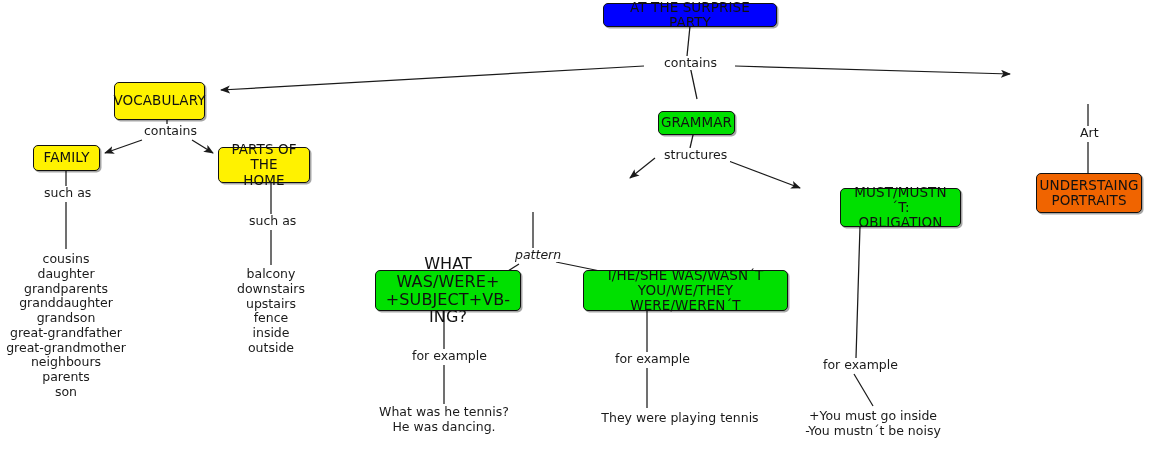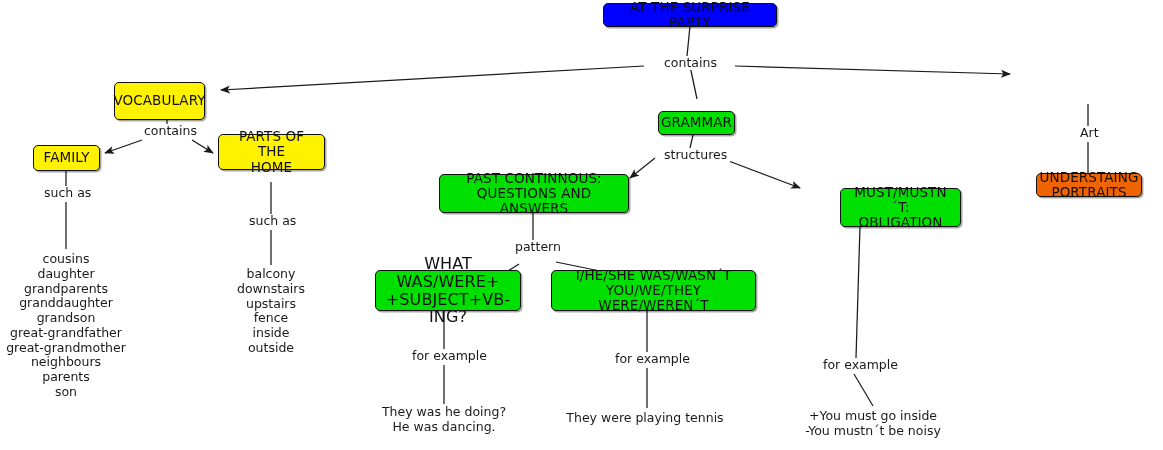--- a/index.html
+++ b/index.html
@@ -129,52 +129,50 @@
       <path d="M1088,142 L1088,173"></path>
     </g>
   </svg>
 
   <div class="node blue" style="left:603px; top:3px; width:174px; height:24px; font-size:13.5px;">AT THE SURPRISE PARTY</div>
 
   <div class="node yellow" style="left:114px; top:82px; width:91px; height:38px; font-size:13.5px;">VOCABULARY</div>
 
   <div class="node yellow" style="left:33px; top:145px; width:67px; height:26px; font-size:13.5px;">FAMILY</div>
 
-  <div class="node yellow" style="left:218px; top:134px; width:107px; height:36px; font-size:13.5px;">PARTS OF THE
+  <div class="node yellow" style="left:218px; top:147px; width:92px; height:36px; font-size:13.5px;">PARTS OF THE
 HOME</div>
 
   <div class="node green" style="left:658px; top:99px; width:77px; height:24px; font-size:13.5px;margin-top:12px;">GRAMMAR</div>
 
-  <div class="node green" style="left:439px; top:174px; width:190px; height:39px; font-size:13.5px;">PAST CONTINNOUS:
-QUESTIONS AND ANSWERS</div>
 
   <div class="node green" style="left:800px; top:188px; width:121px; height:39px; font-size:13.5px;margin-left:40px;">MUST/MUSTN´T:
 OBLIGATION</div>
 
   <div class="node green" style="left:375px; top:270px; width:146px; height:41px; font-size:16px;">WHAT WAS/WERE+
 +SUBJECT+VB-ING?</div>
 
-  <div class="node green" style="left:551px; top:270px; width:205px; height:41px; font-size:13.5px;">I/HE/SHE WAS/WASN´T
+  <div class="node green" style="left:583px; top:270px; width:205px; height:41px; font-size:13.5px;">I/HE/SHE WAS/WASN´T
 YOU/WE/THEY WERE/WEREN´T</div>
 
 
-  <div class="node orange" style="left:1036px; top:173px; width:106px; height:24px; font-size:13.5px;">UNDERSTAING
+  <div class="node orange" style="left:1036px; top:173px; width:106px; height:40px; font-size:13.5px;">UNDERSTAING
 PORTRAITS</div>
 
   <div class="link-label" style="left:661px; top:56px;">contains</div>
 
   <div class="link-label" style="left:141px; top:124px;">contains</div>
 
   <div class="link-label" style="left:41px; top:186px;">such as</div>
 
   <div class="link-label" style="left:246px; top:214px;">such as</div>
 
   <div class="link-label" style="left:661px; top:148px;">structures</div>
 
-  <div class="link-label" style="left:512px; top:240px;">pattern</div>
+  <div class="link-label" style="left:512px; top:248px;font-style:italic;">pattern</div>
 
   <div class="link-label" style="left:409px; top:349px;">for example</div>
 
   <div class="link-label" style="left:612px; top:352px;">for example</div>
 
   <div class="link-label" style="left:820px; top:358px;">for example</div>
 
   <div class="link-label" style="left:1077px; top:126px;">Art</div>
 
   <div class="leaf-text" style="left:66px; top:252px;">cousins
@@ -188,21 +186,21 @@
 parents
 son</div>
 
   <div class="leaf-text" style="left:271px; top:267px;">balcony
 downstairs
 upstairs
 fence
 inside
 outside</div>
 
-  <div class="leaf-text" style="left:444px; top:405px;">They was he doing?
+  <div class="leaf-text" style="left:444px; top:405px;">What was he tennis?
 He was dancing.</div>
 
-  <div class="leaf-text" style="left:645px; top:411px;text-align:center;">They were playing tennis</div>
+  <div class="leaf-text" style="left:680px; top:411px;text-align:center;">They were playing tennis</div>
 
   <div class="leaf-text" style="left:873px; top:409px;">+You must go inside
 -You mustn´t be noisy</div>
 
 </div>
 
 </body></html>

